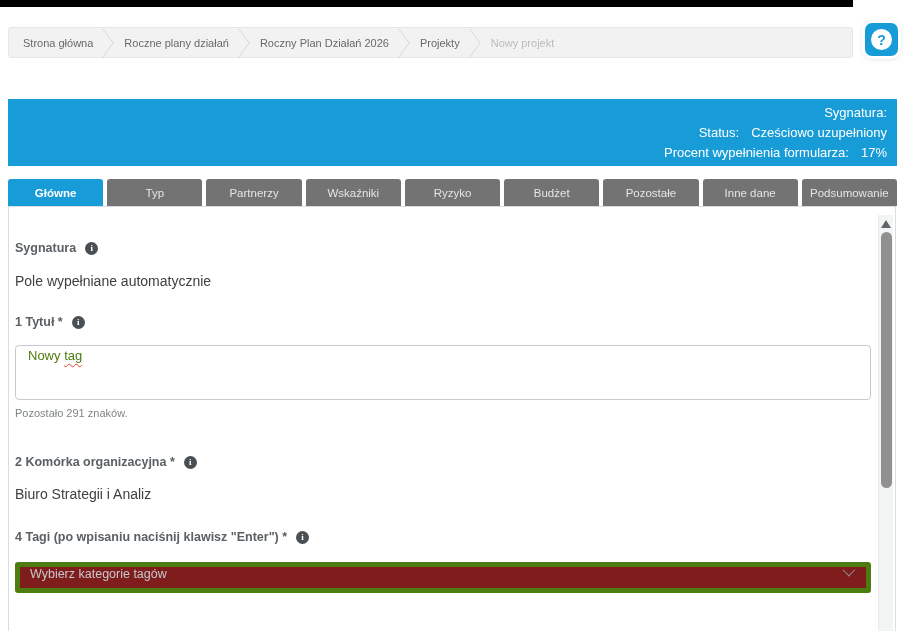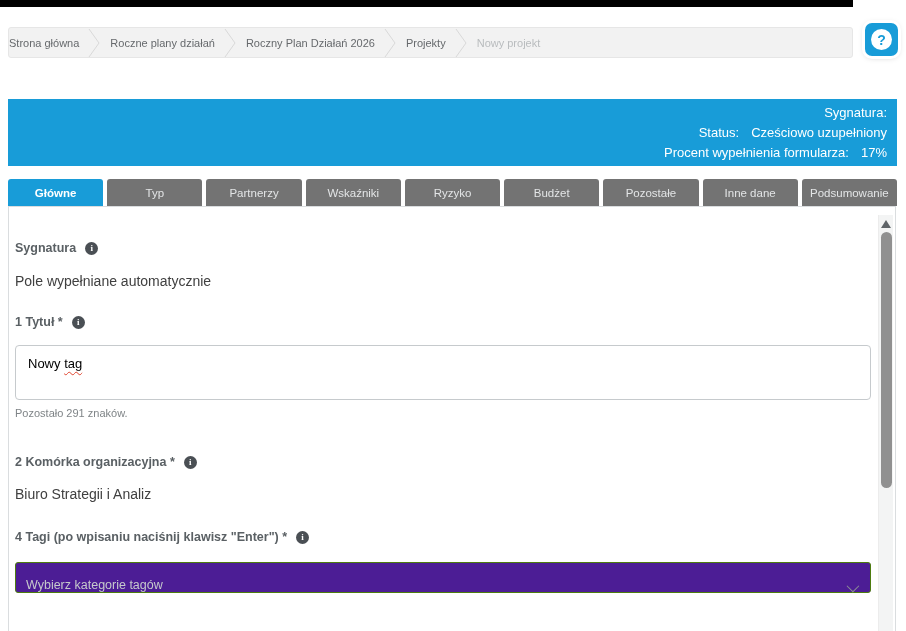--- a/index.html
+++ b/index.html
@@ -6,21 +6,21 @@
   html,body { width:906px; height:631px; overflow:hidden; background:#fff;
               font-family:"Liberation Sans", sans-serif; }
   body { position:relative; }
 
   
   .top-bar { position:absolute; left:0; top:0; width:853px; height:7px; background:#000; }
 
   
   .breadcrumb { position:absolute; left:8px; top:27px; width:845px; height:31px;
     background:#f2f2f2; border:1px solid #e6e6e6; border-radius:3px;
-    display:flex; align-items:center; padding-left:0; gap:9px;
+    display:flex; align-items:center; padding-left:14px; gap:9px;
     font-size:11px; color:#66696c; overflow:hidden; }
   .crumb { white-space:nowrap; cursor:pointer; }
   .crumb.current { color:#b9bcbe; cursor:default; }
   .crumb-sep { flex:0 0 auto; display:flex; align-items:center; height:100%; }
 
   
   .help-btn { position:absolute; left:865px; top:23px; width:33px; height:33px;
     background:#189cd8; border-radius:7px; display:flex; align-items:center; justify-content:center;
     box-shadow:0 0 0 3px #fff, 0 1px 6px rgba(0,0,0,.25); cursor:pointer; }
   .help-circle { width:21px; height:21px; background:#fff; border-radius:50%;
@@ -48,28 +48,28 @@
 
   .field-label { position:absolute; left:6px; display:flex; align-items:center; gap:9px;
     font-size:12.5px; font-weight:700; color:#5a6064; }
   .info-icon { width:13px; height:13px; border-radius:50%; background:#4a4f54; color:#fff;
     font-size:9px; font-weight:700; display:inline-flex; align-items:center; justify-content:center;
     font-family:"Liberation Serif", serif; cursor:pointer; }
   .field-value { position:absolute; left:6px; font-size:14px; color:#404040; }
 
   .title-input { position:absolute; left:6px; top:138px; width:856px; height:55px;
     border:1px solid #c6cacd; border-radius:4px; background:#fff;
-    padding:10px 12px; font-size:13px; color:#000000; cursor:text; }
+    padding:2px 12px; font-size:13px; color:#4d7c0f; cursor:text; }
   .misspelled { text-decoration:underline wavy #e0452f 1px; text-underline-offset:3px;
     text-decoration-skip-ink:none; }
   .hint { position:absolute; left:6px; top:200px; font-size:11px; color:#7f8487; }
 
   .tags-select { position:absolute; left:6px; top:355px; width:856px; height:31px;
-    border:1px solid #4d7c0f; border-radius:3px; background:#4c1d95;
-    display:flex; align-items:flex-end; justify-content:space-between;
+    border:5px solid #4d7c0f; border-radius:3px; background:#7f1d1d;
+    display:flex; align-items:flex-start; justify-content:space-between;
     padding:0 14px 0 10px; cursor:pointer; }
   .select-placeholder { font-size:12.5px; color:#c6c9cc; }
   .select-chevron { width:9px; height:9px; border-right:1.5px solid #8d9194;
     border-bottom:1.5px solid #8d9194; transform:rotate(45deg) translateY(-2px); }
 
   
   .scrollbar { position:absolute; top:8px; bottom:0; right:2px; width:15px;
     background:#f3f4f4; border-left:1px solid #ececec; cursor:pointer; }
   .scroll-up-arrow { width:0; height:0; margin:5px auto 4px;
     border-left:5px solid transparent; border-right:5px solid transparent;

